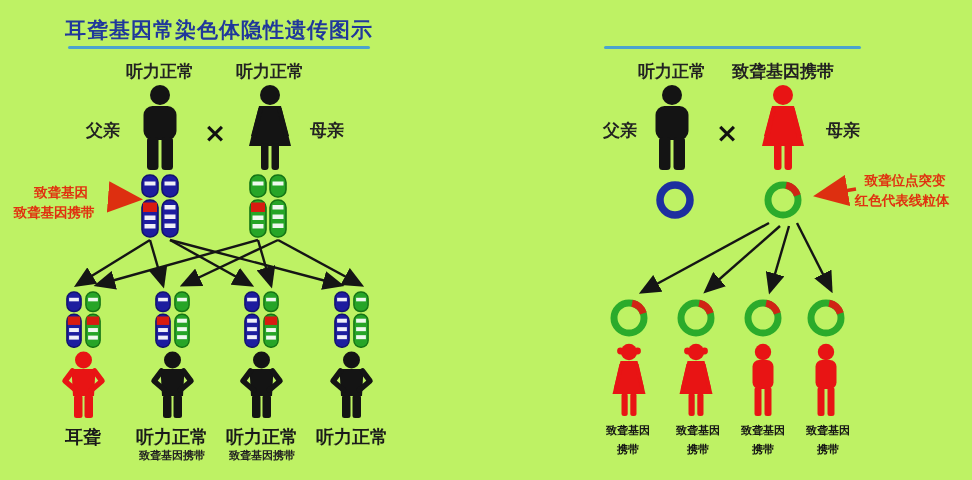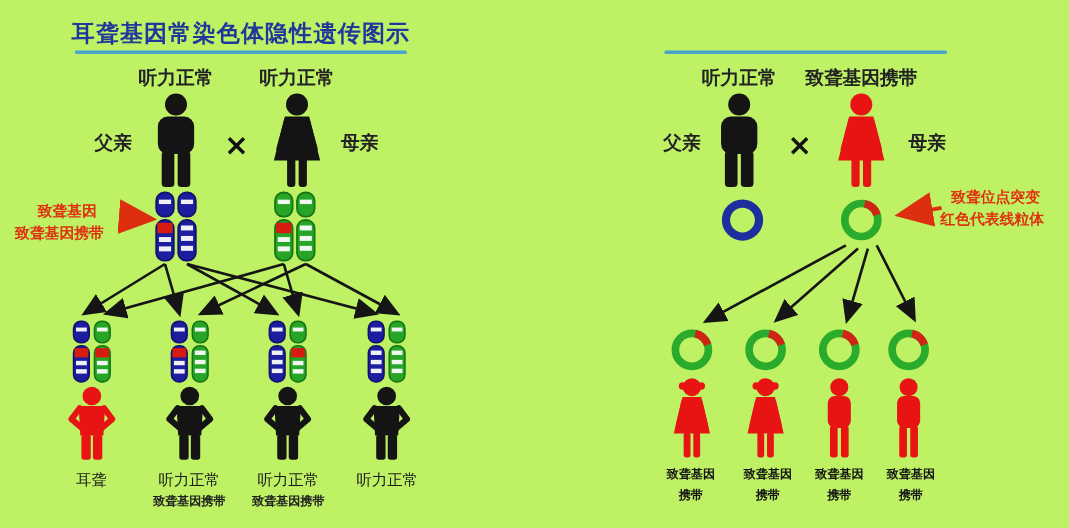--- a/index.html
+++ b/index.html
@@ -14,21 +14,21 @@
   .lbl{
     position:absolute;transform:translate(-50%,-50%);
     white-space:nowrap;line-height:1.05;text-align:center;
   }
   .title{font-size:21px;font-weight:bold;color:#20389b;letter-spacing:1px;}
   .rule{position:absolute;height:3px;background:#4aa3cf;border-radius:2px;}
   .status{font-size:17px;font-weight:600;color:#222;}
   .role{font-size:17px;font-weight:600;color:#222;}
   .cross{font-size:27px;font-weight:800;color:#111;}
   .note{font-size:13.5px;font-weight:bold;color:#e03210;}
-  .kidlbl{font-size:14px;font-weight:400;color:#1a1a1a;}
+  .kidlbl{font-size:18px;font-weight:700;color:#1a1a1a;}
   .sublbl{font-size:11px;font-weight:bold;color:#222;}
   .rkid{font-size:11px;font-weight:bold;color:#141414;}
 </style>
 </head>
 <body>
 
 <div id="stage">
 
   <svg id="art" width="972" height="480" viewBox="0 0 972 480">
     <defs>

